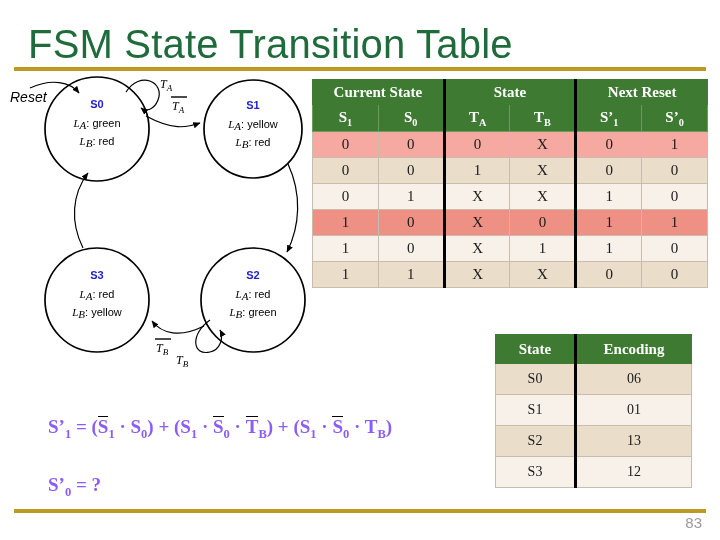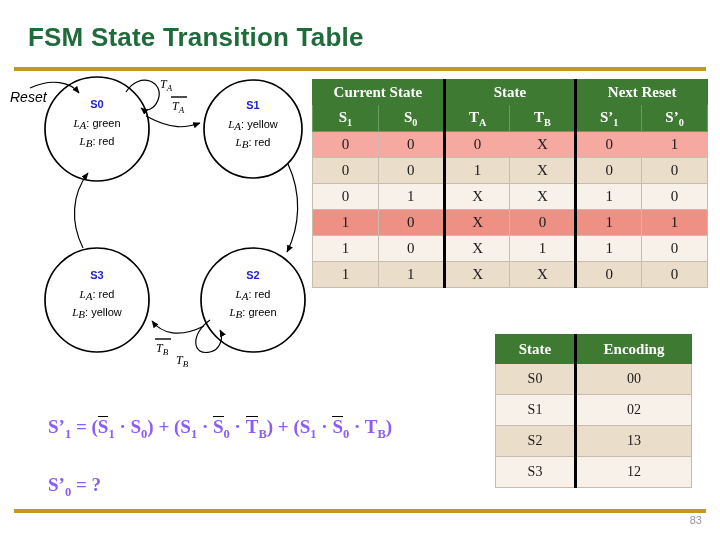--- a/index.html
+++ b/index.html
@@ -13,42 +13,42 @@
     position: relative;
     overflow: hidden;
     font-family: "Liberation Sans", sans-serif;
   }
 
   
   #slide-title {
     position: absolute;
     left: 28px;
     top: 22px;
-    font-size: 26px;
-    font-weight: bold;
+    font-size: 40px;
+    font-weight: normal;
     color: #1F6B3B;
     letter-spacing: 0.2px;
     white-space: nowrap;
   }
 
   .gold-rule {
     position: absolute;
     left: 14px;
     width: 692px;
     height: 4px;
     background: #BF9A22;
   }
   #rule-top { top: 67px; }
   #rule-bottom { top: 509px; }
 
   #page-number {
     position: absolute;
     right: 18px;
     top: 514px;
-    font-size: 11px;
+    font-size: 15px;
     color: #9A9A9A;
   }
 
   
   #fsm-diagram {
     position: absolute;
     left: 0px;
     top: 76px;
     width: 312px;
     height: 310px;
@@ -299,25 +299,25 @@
 <table id="encoding-table">
   <thead>
     <tr>
       <th class="grp-head" style="width:78px">State</th>
       <th class="grp-head sep-l">Encoding</th>
     </tr>
   </thead>
   <tbody>
     <tr class="row-a">
       <td class="cell">S0</td>
-      <td class="cell sep-l">00</td>
+      <td class="cell sep-l">06</td>
     </tr>
     <tr class="row-b">
       <td class="cell">S1</td>
-      <td class="cell sep-l">02</td>
+      <td class="cell sep-l">01</td>
     </tr>
     <tr class="row-a">
       <td class="cell">S2</td>
       <td class="cell sep-l">13</td>
     </tr>
     <tr class="row-b">
       <td class="cell">S3</td>
       <td class="cell sep-l">12</td>
     </tr>
   </tbody>

